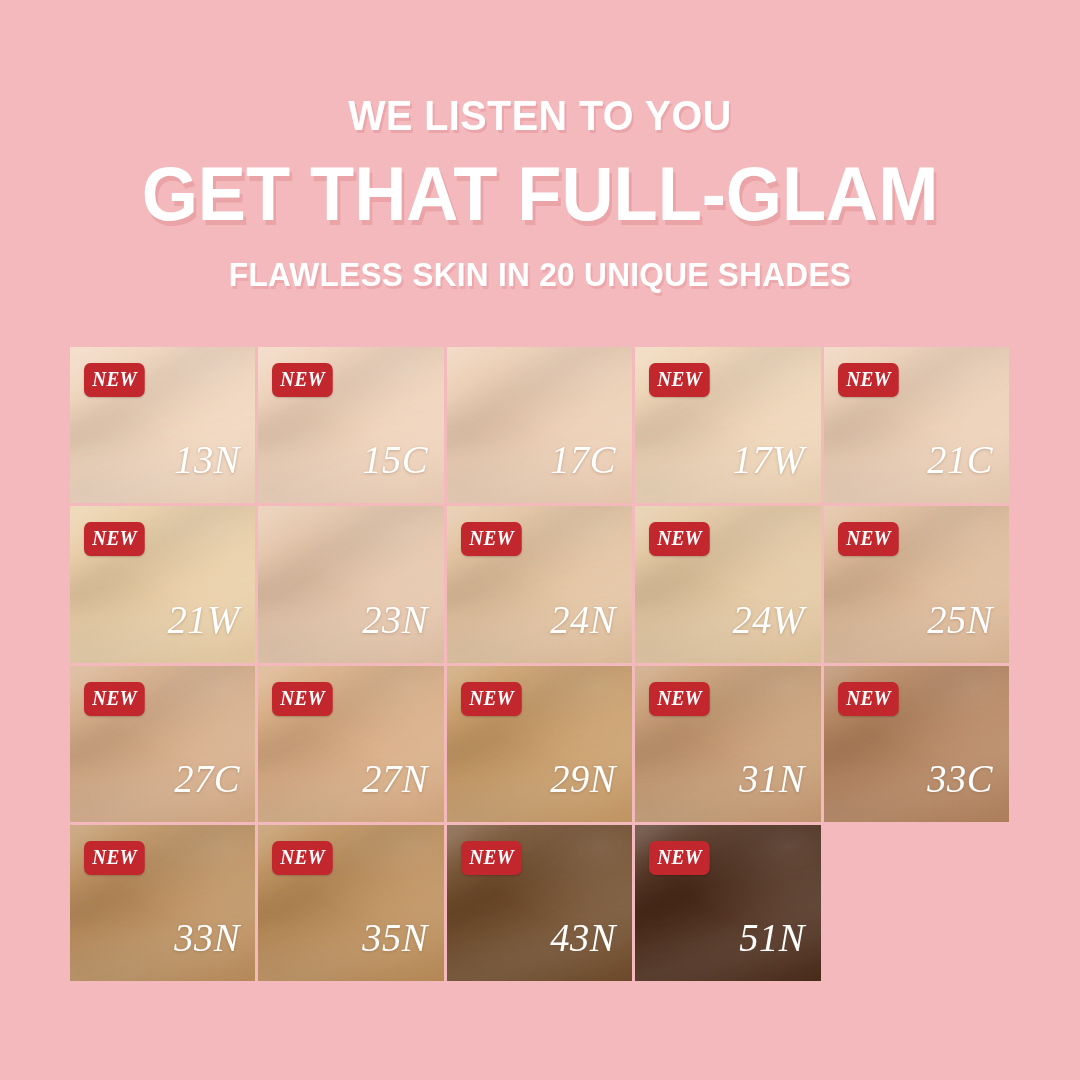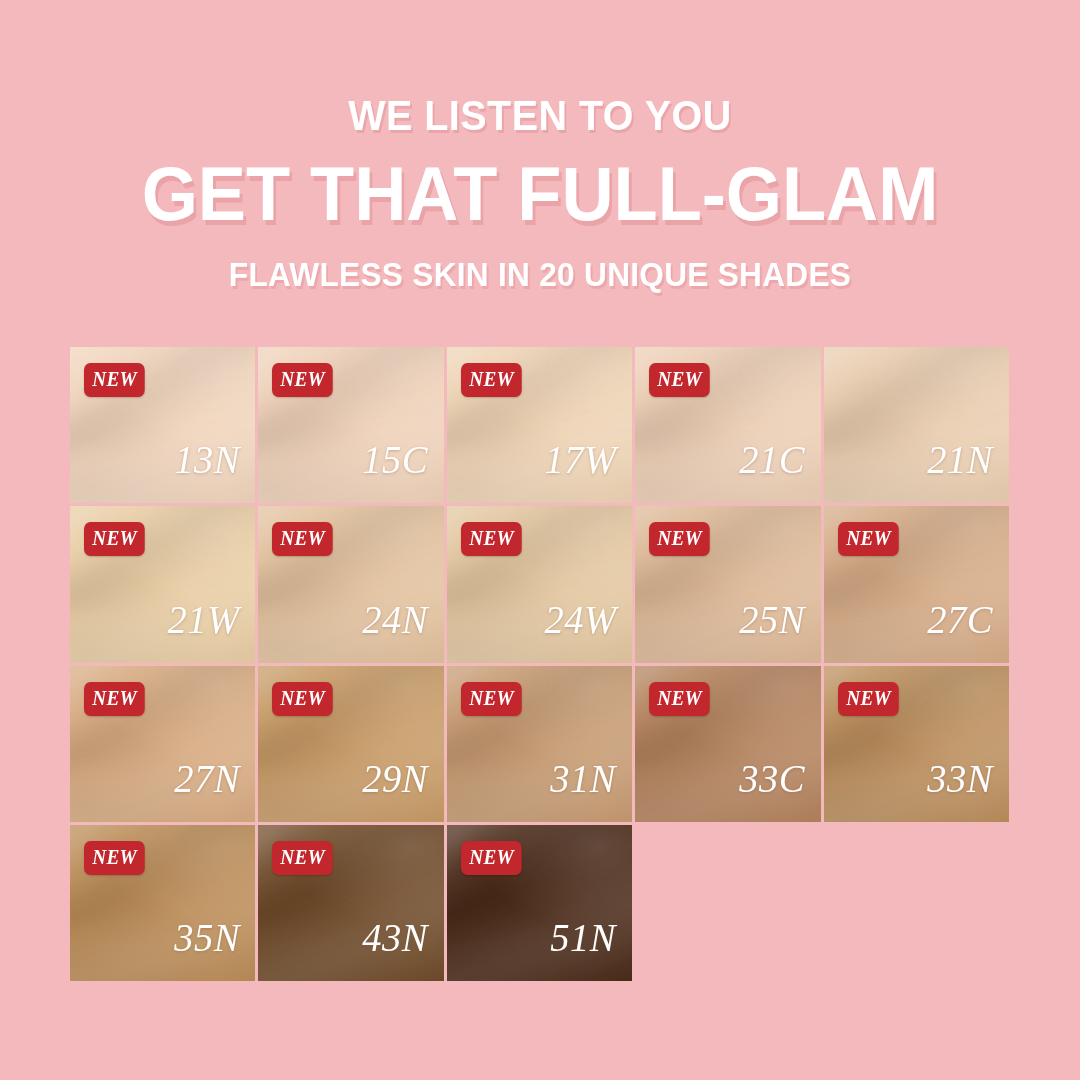--- a/index.html
+++ b/index.html
@@ -188,47 +188,53 @@
         <span class="badge-new" style="background: rgb(194, 39, 45); color: rgb(255, 255, 255);">NEW</span>
         <span class="shade-code">13N</span>
       </div>
       <div class="swatch" style="background-color: rgb(239, 209, 184);">
         <span class="sheen-a"></span>
         <span class="sheen-b"></span>
         <span class="sheen-c"></span>
         <span class="badge-new" style="background: rgb(194, 39, 45); color: rgb(255, 255, 255);">NEW</span>
         <span class="shade-code">15C</span>
       </div>
+      <div class="swatch" style="background-color: rgb(236, 205, 178);">
+        <span class="sheen-a"></span>
+        <span class="sheen-b"></span>
+        <span class="sheen-c"></span>
+        <span class="shade-code">17C</span>
+      </div>
       <div class="swatch" style="background-color: rgb(238, 211, 180);">
         <span class="sheen-a"></span>
         <span class="sheen-b"></span>
         <span class="sheen-c"></span>
         <span class="badge-new" style="background: rgb(194, 39, 45); color: rgb(255, 255, 255);">NEW</span>
         <span class="shade-code">17W</span>
       </div>
       <div class="swatch" style="background-color: rgb(236, 206, 180);">
         <span class="sheen-a"></span>
         <span class="sheen-b"></span>
         <span class="sheen-c"></span>
         <span class="badge-new" style="background: rgb(194, 39, 45); color: rgb(255, 255, 255);">NEW</span>
         <span class="shade-code">21C</span>
       </div>
-      <div class="swatch" style="background-color: rgb(233, 205, 175);">
-        <span class="sheen-a"></span>
-        <span class="sheen-b"></span>
-        <span class="sheen-c"></span>
-        <span class="shade-code">21N</span>
-      </div>
       <div class="swatch" style="background-color: rgb(233, 205, 164);">
         <span class="sheen-a"></span>
         <span class="sheen-b"></span>
         <span class="sheen-c"></span>
         <span class="badge-new" style="background: rgb(194, 39, 45); color: rgb(255, 255, 255);">NEW</span>
         <span class="shade-code">21W</span>
       </div>
+      <div class="swatch" style="background-color: rgb(228, 196, 168);">
+        <span class="sheen-a"></span>
+        <span class="sheen-b"></span>
+        <span class="sheen-c"></span>
+        <span class="shade-code">23N</span>
+      </div>
       <div class="swatch" style="background-color: rgb(226, 193, 157);">
         <span class="sheen-a"></span>
         <span class="sheen-b"></span>
         <span class="sheen-c"></span>
         <span class="badge-new" style="background: rgb(194, 39, 45); color: rgb(255, 255, 255);">NEW</span>
         <span class="shade-code">24N</span>
       </div>
       <div class="swatch" style="background-color: rgb(227, 198, 159);">
         <span class="sheen-a"></span>
         <span class="sheen-b"></span>

